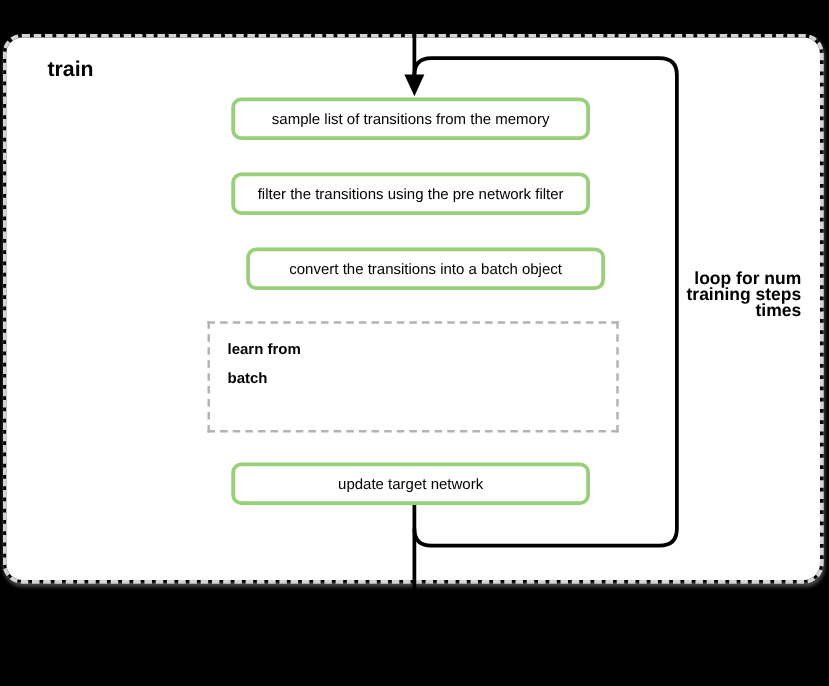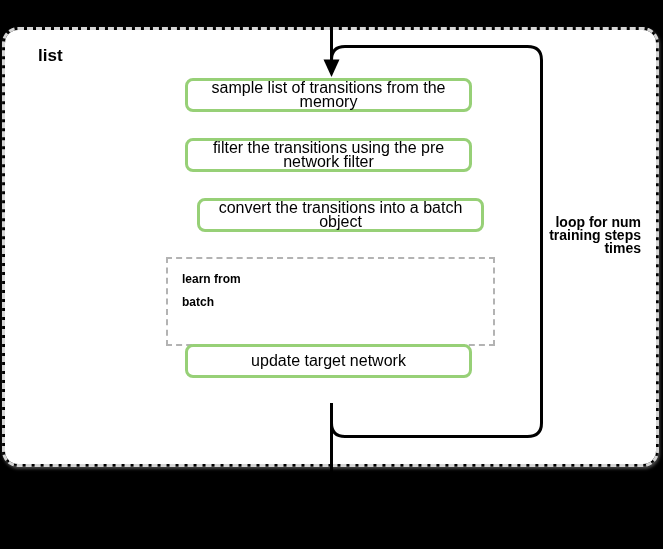--- a/index.html
+++ b/index.html
@@ -63,28 +63,28 @@
     position: absolute;
     left: 185px;
     width: 287px;
     height: 34px;
     background: var(--step-fill);
     border: 3px solid var(--step-border);
     border-radius: 8px;
     display: flex;
     align-items: center;
     justify-content: center;
-    font-size: 16px;
+    font-size: 12px;
     line-height: 14px;
     text-align: center;
   }
   .step-1 { top: 78px; }
   .step-2 { top: 138px; }
   .step-3 { top: 198px; margin-left: 12px; }
-  .step-update { top: 344px; }
+  .step-update { top: 370px; }
   .learn-group {
     position: absolute;
     left: 166px;
     top: 257px;
     width: 329px;
     height: 89px;
     border: 2px dashed var(--group-border);
     background: transparent;
   }
   .learn-label {
@@ -108,21 +108,21 @@
     white-space: pre-line;
   }
 </style>
 </head>
 <body>
 
 <div id="stage">
 
   <div class="train-container"></div>
 
-  <div class="train-label">list</div>
+  <div class="train-label">train</div>
 
   <svg class="flow-lines" viewBox="0 0 663 549" xmlns="http://www.w3.org/2000/svg">
     <path class="stroke" d="M 331.5 0 L 331.5 62"></path>
     <polygon points="323.5,59.5 339.5,59.5 331.5,77"></polygon>
     <path class="stroke" d="M 331.5 60 Q 331.5 46.5 345 46.5 L 527.5 46.5 Q 541.5 46.5 541.5 60
              L 541.5 423 Q 541.5 436.5 527.5 436.5 L 345 436.5 Q 331.5 436.5 331.5 423"></path>
     <path class="stroke" d="M 331.5 403 L 331.5 549"></path>
   </svg>
 
   <div class="step-box step-1">

